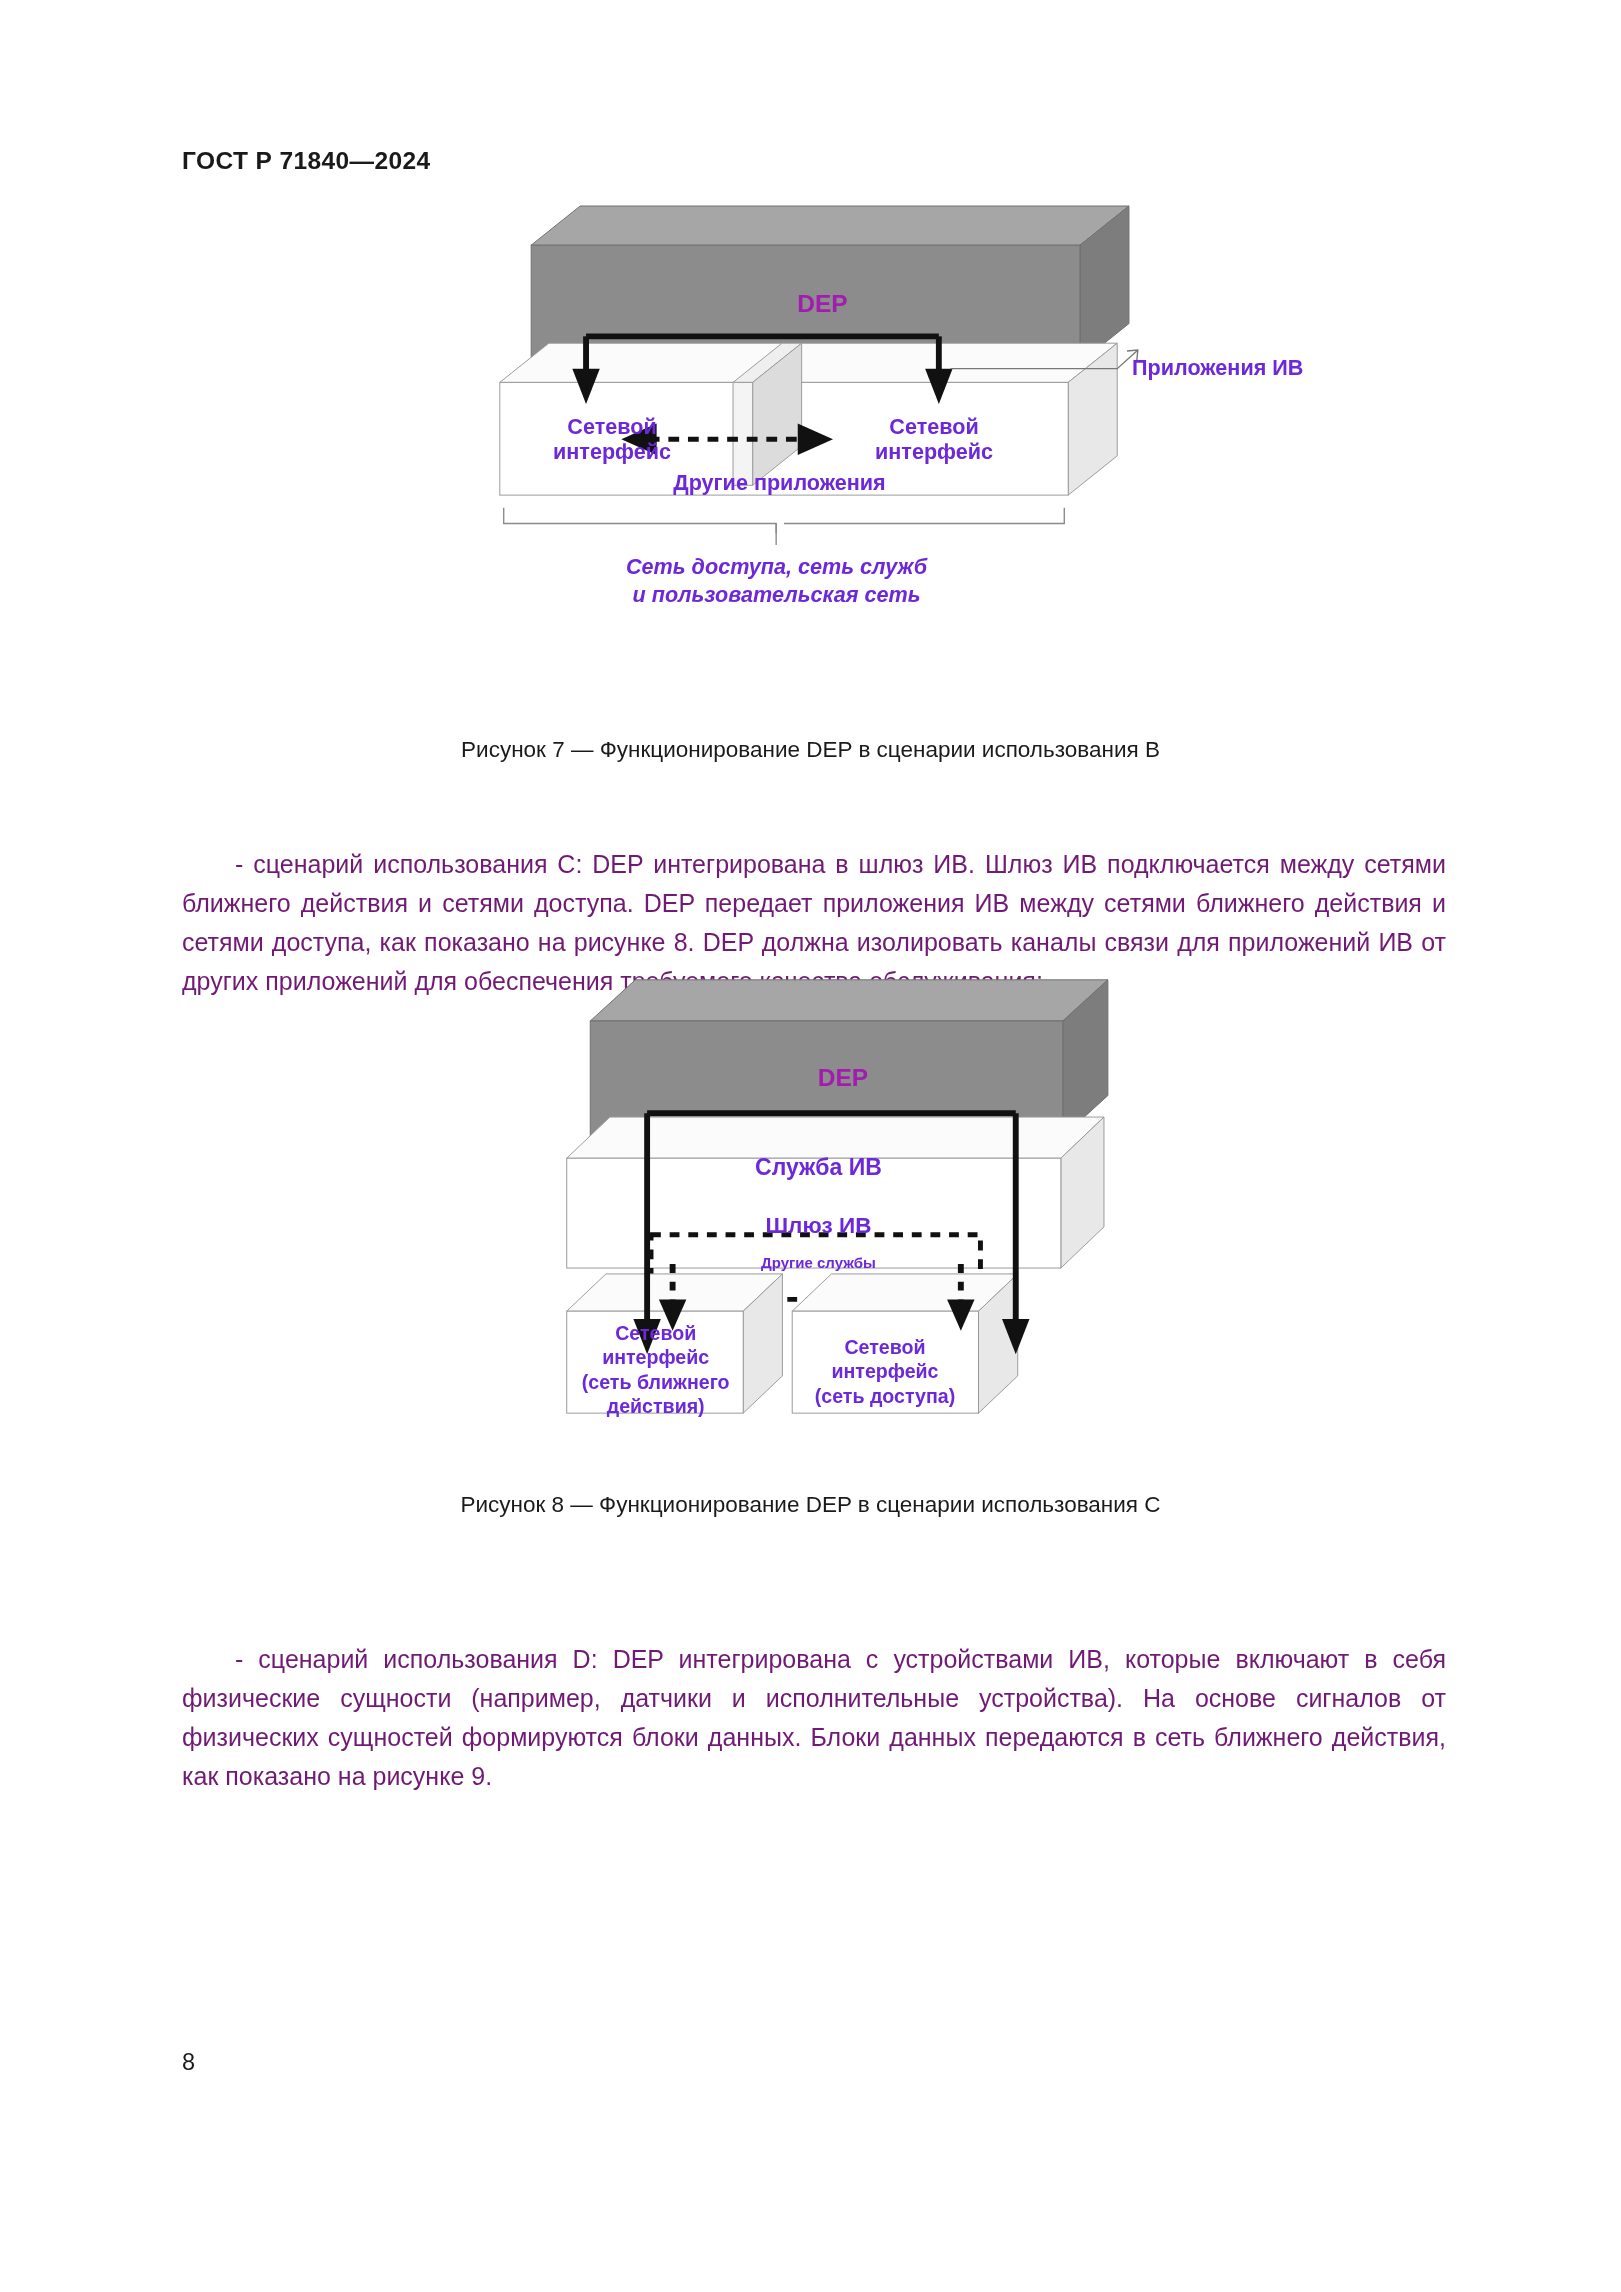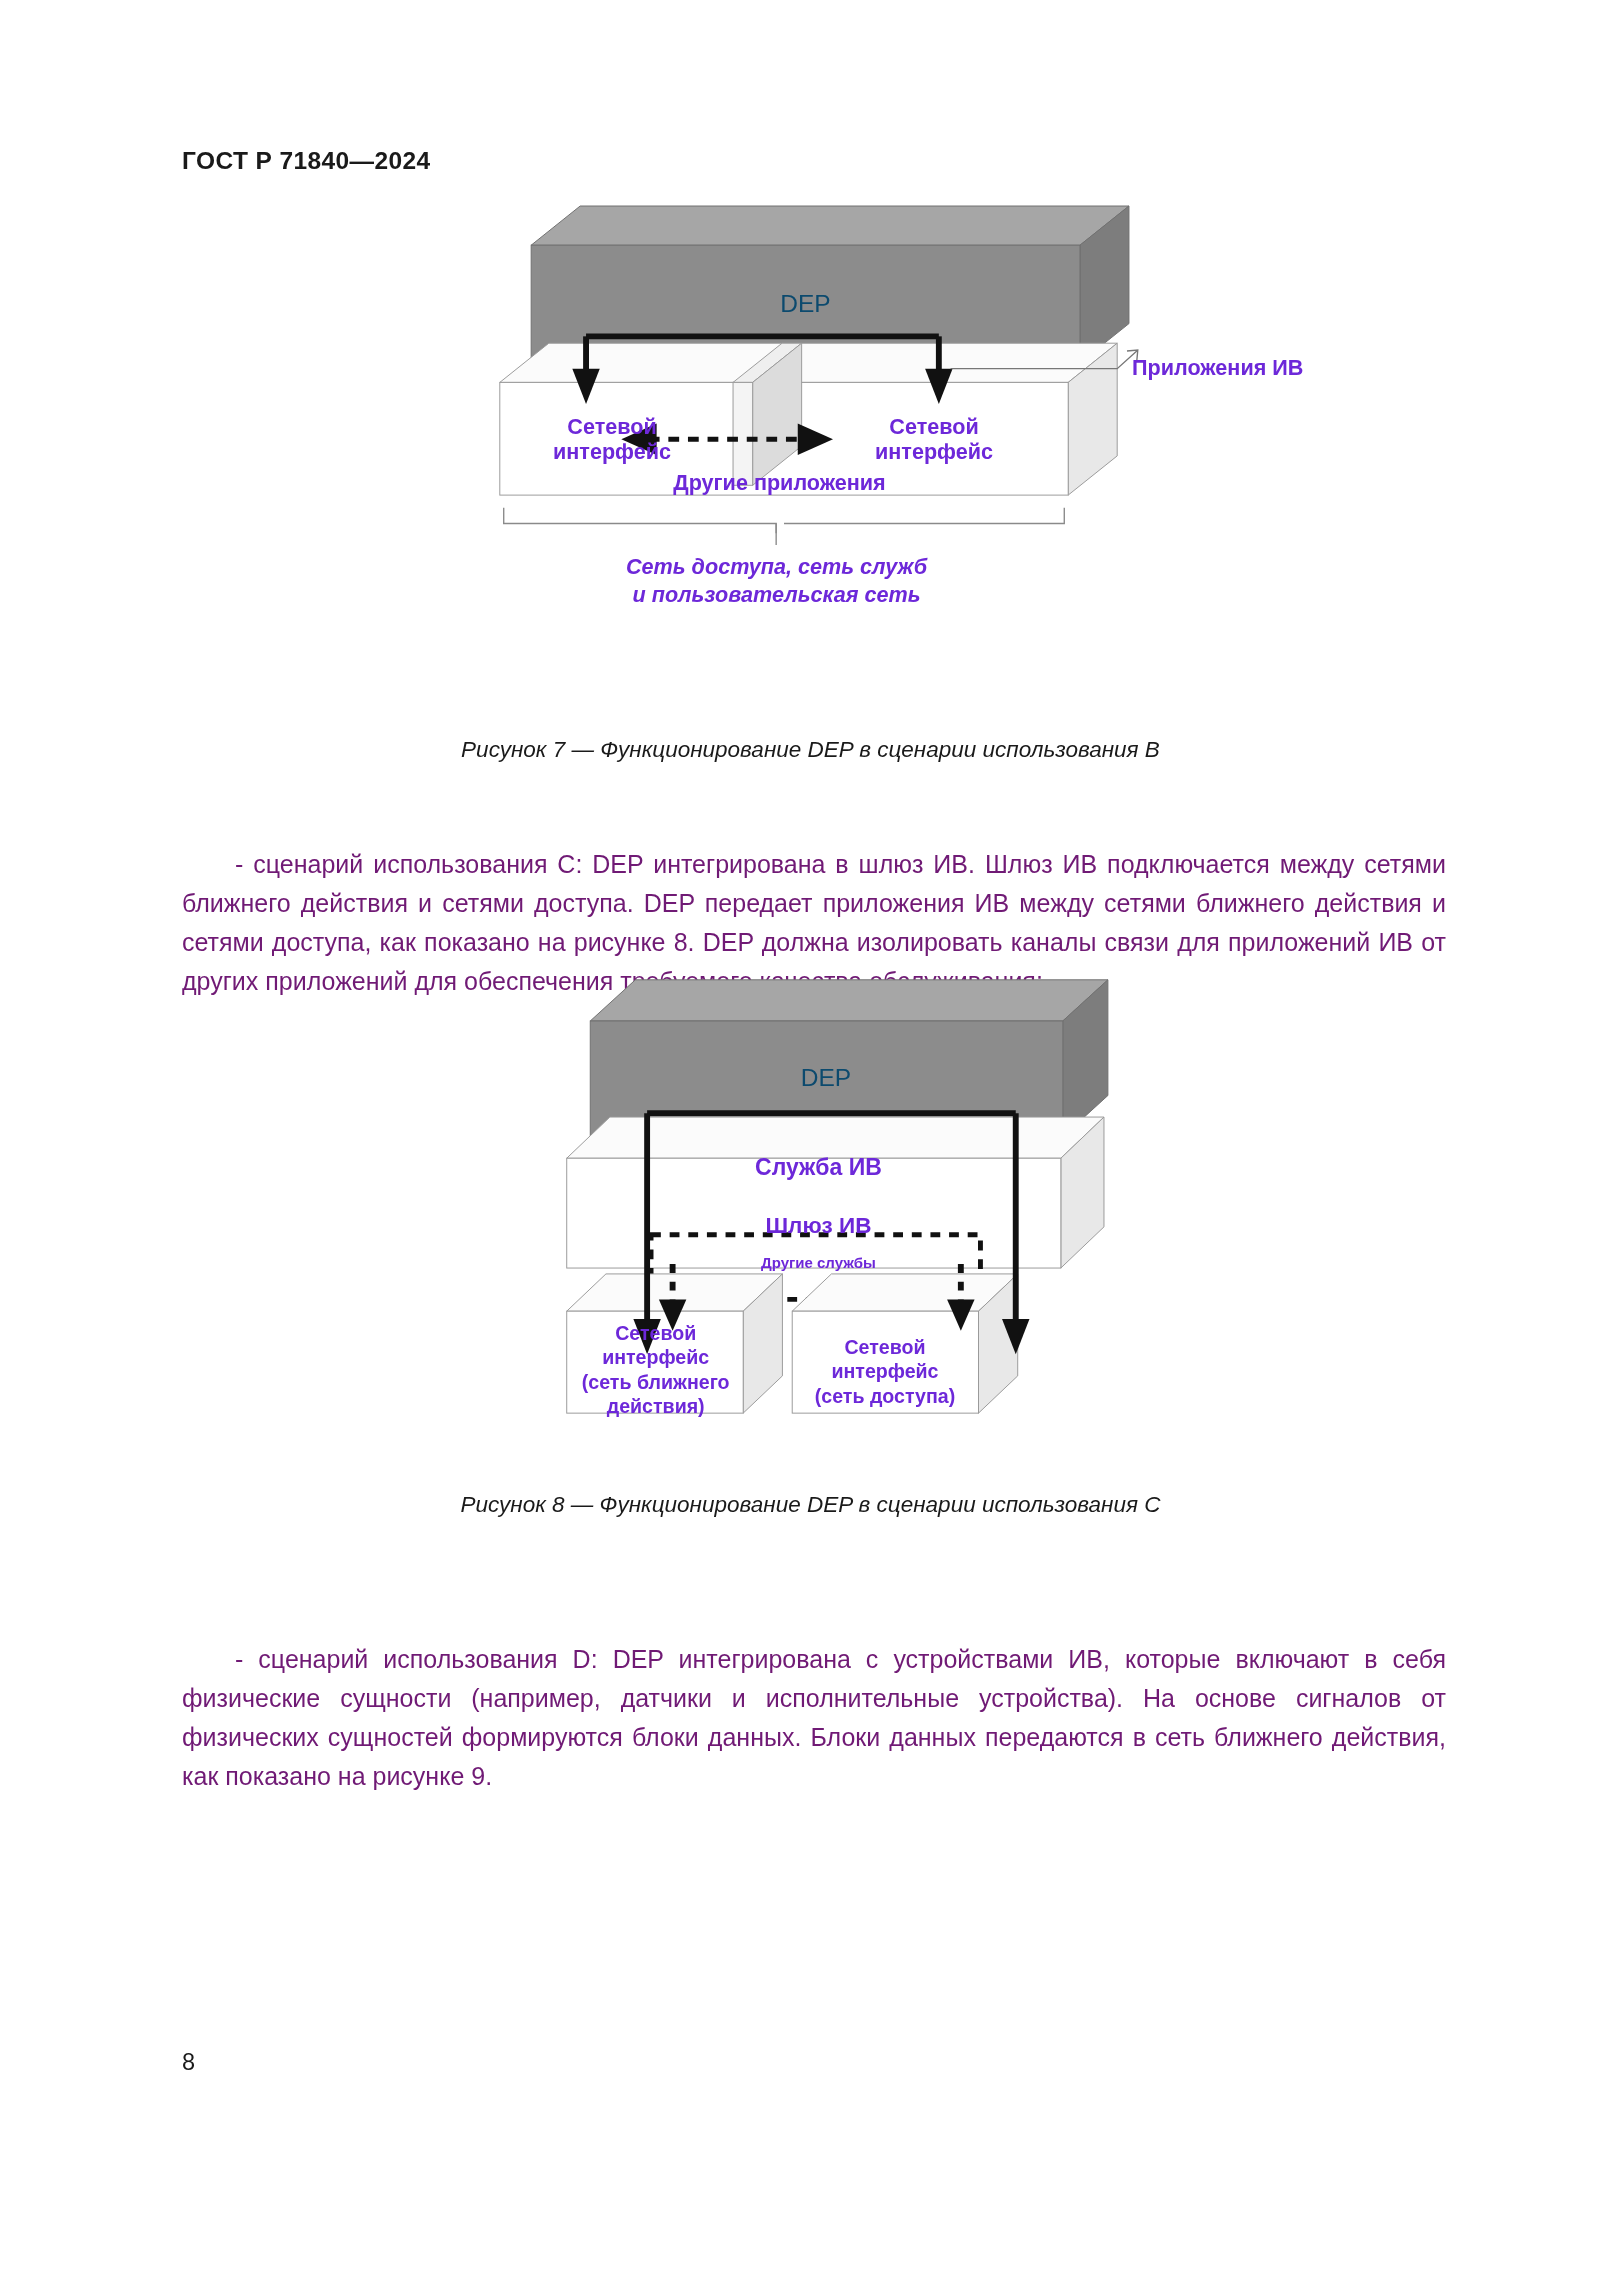--- a/index.html
+++ b/index.html
@@ -41,21 +41,20 @@
   }
   .body-par .indent { display:inline-block; width: 53px; }
 
   .fig-caption {
     position: absolute;
     width: 1621px;
     left: 0;
     text-align: center;
     font-size: 22.5px;
     color: #1a1a1a;
-    font-style: italic;
   }
 
   .page-number {
     position: absolute;
     left: 182px;
     top: 2049px;
     font-size: 23.5px;
     color: #1a1a1a;
   }
 
@@ -69,22 +68,23 @@
   .lbl {
     position: absolute;
     font-family: "Liberation Sans", sans-serif;
     font-weight: bold;
     color: #6d28d9;
     text-align: center;
     line-height: 1.18;
     white-space: pre-line;
   }
   .lbl-dep {
-    color: #0c4a6e;
-    font-weight: normal;
+    color: #a21caf;
+    font-weight: bold;
+    padding-left: 17px;
   }
 </style>
 </head>
 <body>
 
 <div class="page">
 
   <div class="doc-header">ГОСТ Р 71840—2024</div>
 
   <div class="figure" style="left:490px; top:196px; width:686px; height:510px;">

